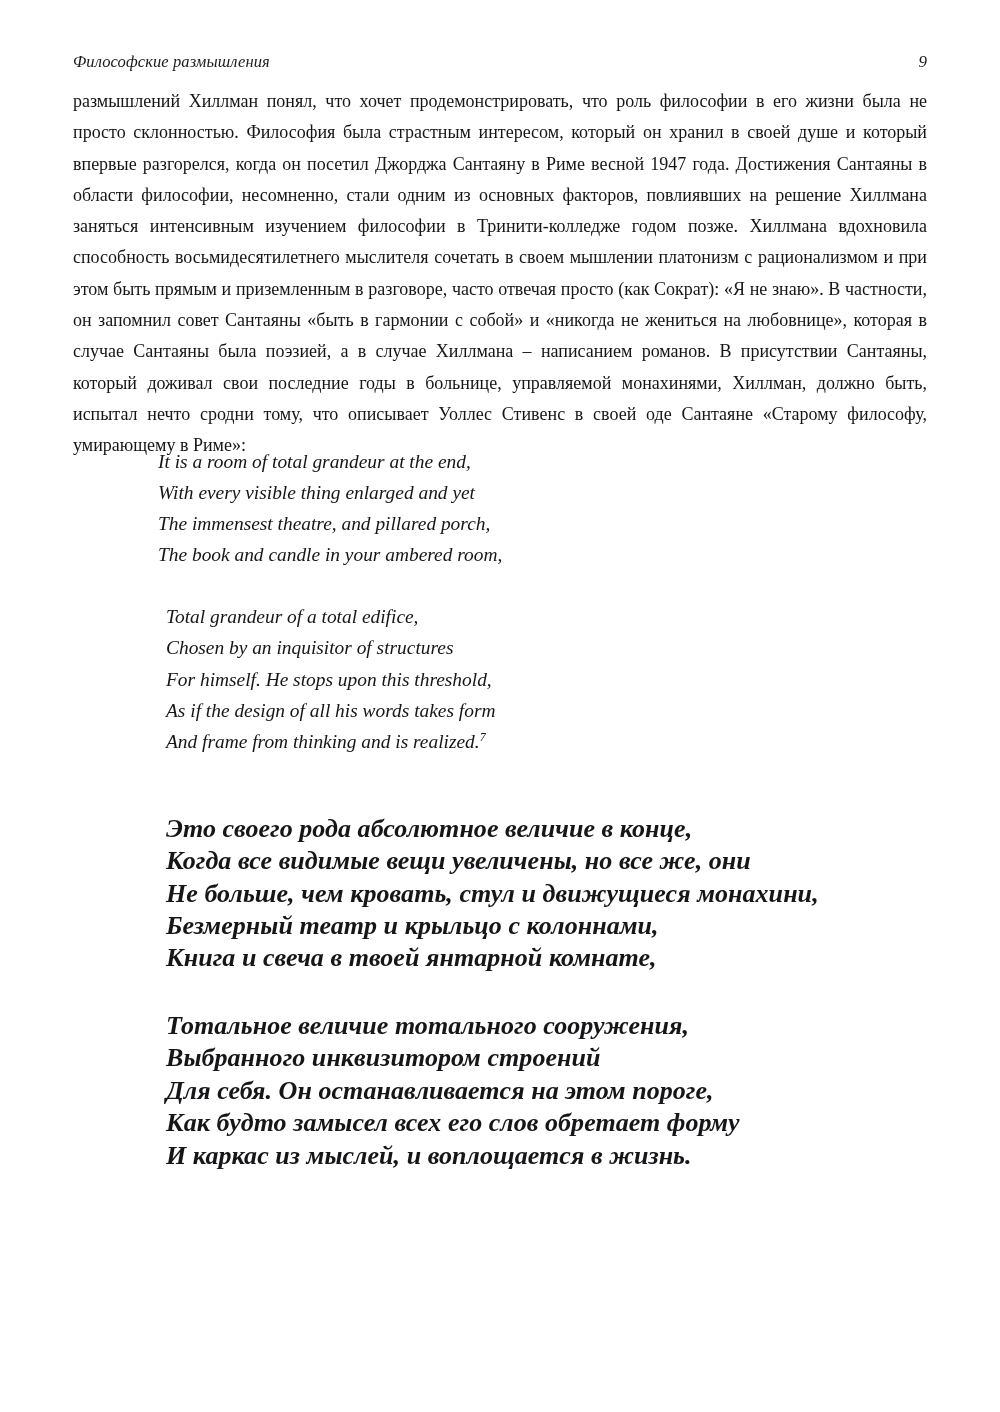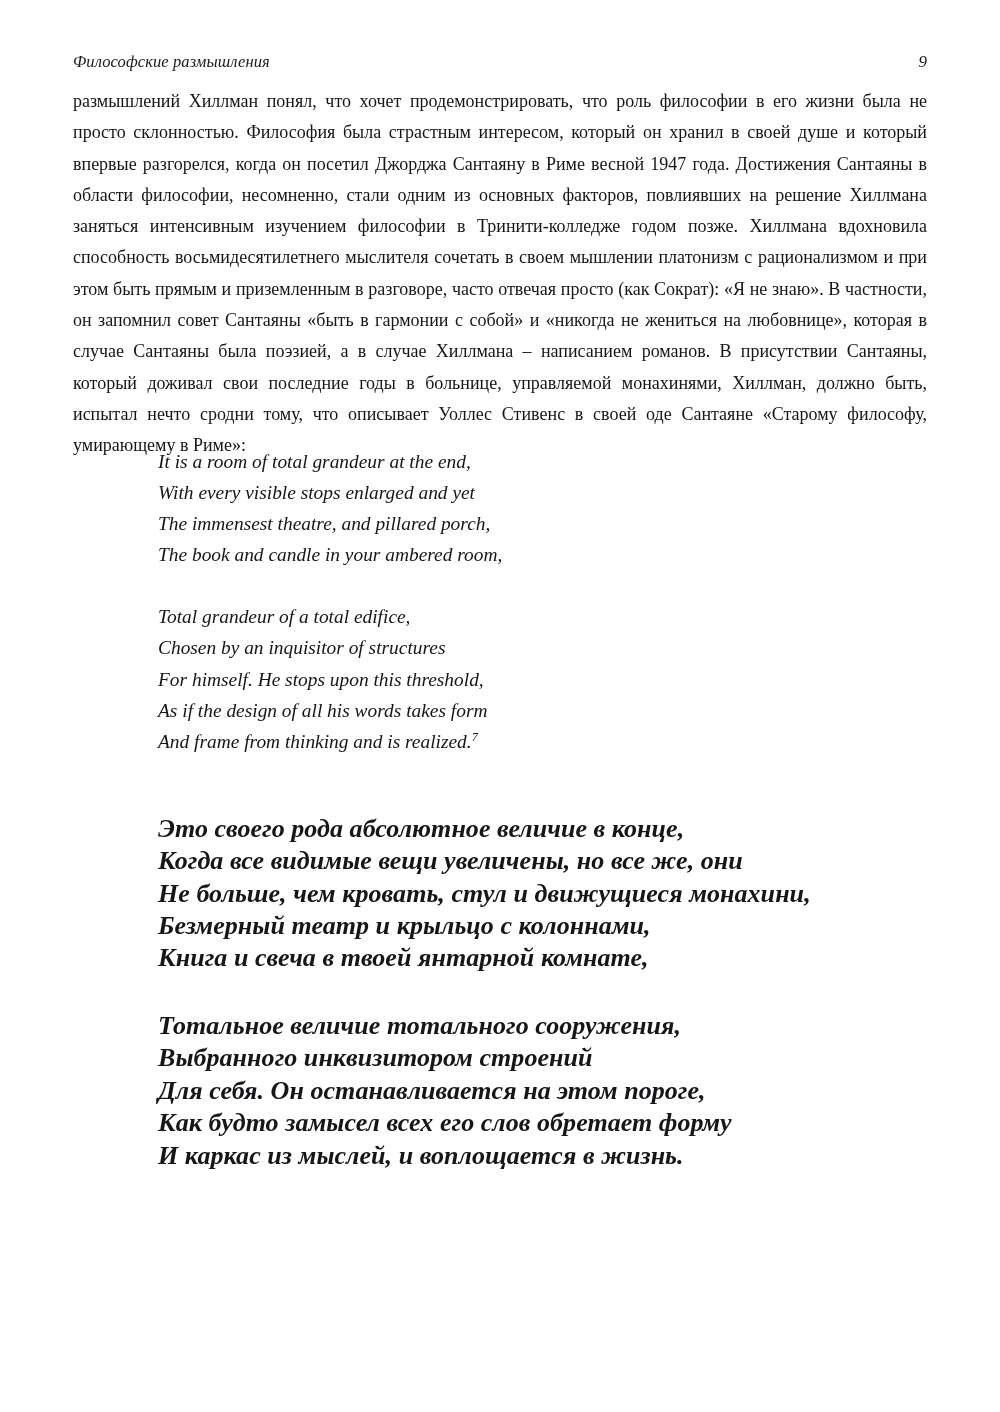--- a/index.html
+++ b/index.html
@@ -61,21 +61,21 @@
   
   .verse-area {
     position: absolute;
     left: 158px;
     top: 446px;
     width: 700px;
   }
   .stanza {
     margin: 0 0 0 0;
   }
-  .stanza + .stanza { margin-top: 31px; }
+  .stanza + .stanza { margin-top: 31px; margin-left: 8px; }
   .verse-line {
     font-style: italic;
     font-size: 19.4px;
     line-height: 31.1px;
     white-space: nowrap;
     color: #16161a;
   }
   .stanza.ru .verse-line {
     font-weight: bold;
     font-size: 26px;
@@ -132,21 +132,21 @@
   </div>
 
   <div class="body-block">
     <p class="body-par">размышлений Хиллман понял, что хочет продемонстрировать, что роль философии в его жизни была не просто склонностью. Философия была страстным интересом, который он хранил в своей душе и который впервые разгорелся, когда он посетил Джорджа Сантаяну в Риме весной 1947 года. Достижения Сантаяны в области философии, несомненно, стали одним из основных факторов, повлиявших на решение Хиллмана заняться интенсивным изучением философии в Тринити-колледже годом позже. Хиллмана вдохновила способность восьмидесятилетнего мыслителя сочетать в своем мышлении платонизм с рационализмом и при этом быть прямым и приземленным в разговоре, часто отвечая просто (как Сократ): «Я не знаю». В частности, он запомнил совет Сантаяны «быть в гармонии с собой» и «никогда не жениться на любовнице», которая в случае Сантаяны была поэзией, а в случае Хиллмана – написанием романов. В присутствии Сантаяны, который доживал свои последние годы в больнице, управляемой монахинями, Хиллман, должно быть, испытал нечто сродни тому, что описывает Уоллес Стивенс в своей оде Сантаяне «Старому философу, умирающему в Риме»:</p>
   </div>
 
   <div class="verse-area">
 
     <div class="stanza en">
       <div class="verse-line">It is a room of total grandeur at the end,</div>
-      <div class="verse-line">With every visible stops enlarged and yet</div>
+      <div class="verse-line">With every visible thing enlarged and yet</div>
       <div class="verse-line">The immensest theatre, and pillared porch,</div>
       <div class="verse-line">The book and candle in your ambered room,</div>
     </div>
 
     <div class="stanza en">
       <div class="verse-line">Total grandeur of a total edifice,</div>
       <div class="verse-line">Chosen by an inquisitor of structures</div>
       <div class="verse-line">For himself. He stops upon this threshold,</div>
       <div class="verse-line">As if the design of all his words takes form</div>
       <div class="verse-line"><span>And frame from thinking and is realized.</span><sup class="fn-ref">7</sup></div>

